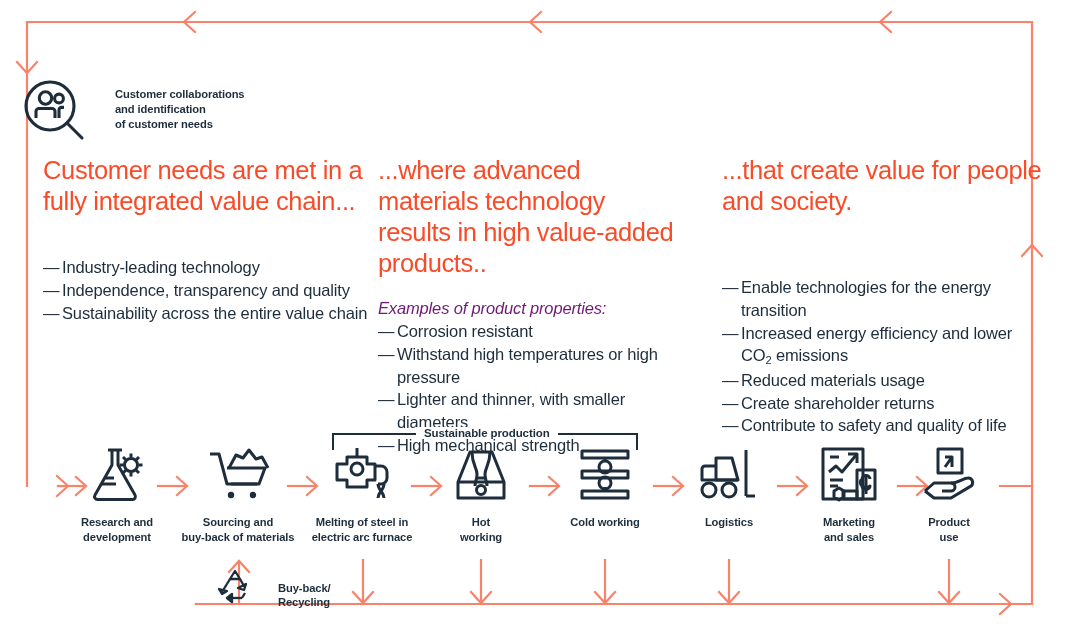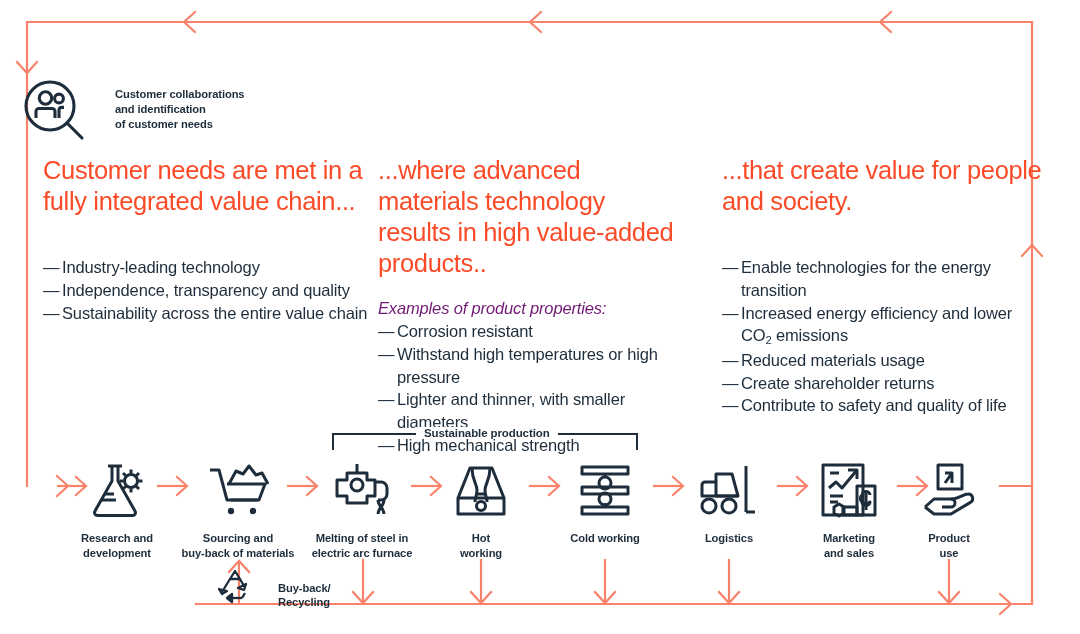--- a/index.html
+++ b/index.html
@@ -44,26 +44,26 @@
   ul.dashlist{list-style:none;margin:0;padding:0;}
   ul.dashlist li{
     font-size:16.5px;line-height:1.375;letter-spacing:-0.15px;
     color:#1e2d3b;
     padding-left:19px;text-indent:-19px;
   }
   ul.dashlist li .dash{display:inline-block;width:19px;text-indent:0;}
   .col-0 ul.dashlist{margin-top:39px;}
   .col-1 .lead{margin-top:18px;}
   .col-1 ul.dashlist{margin-top:0;}
-  .col-2 ul.dashlist{margin-top:39px;}
+  .col-2 ul.dashlist{margin-top:59px;}
   sub{font-size:0.68em;vertical-align:-0.28em;}
 
   
   .chain{position:absolute;left:0;top:440px;width:1080px;height:120px;}
-  .step{position:absolute;top:16px;width:132px;text-align:center;}
+  .step{position:absolute;top:0;width:132px;text-align:center;}
   .step .ico{height:70px;display:flex;align-items:center;justify-content:center;}
   .step .lbl{
     margin-top:5px;
     font-size:11.2px;font-weight:bold;line-height:1.3;
     letter-spacing:-0.1px;color:#1e2d3b;white-space:pre-line;
   }
 
   .bracket-label{
     position:absolute;left:416px;top:427px;
     background:#ffffff;padding:0 8px;

